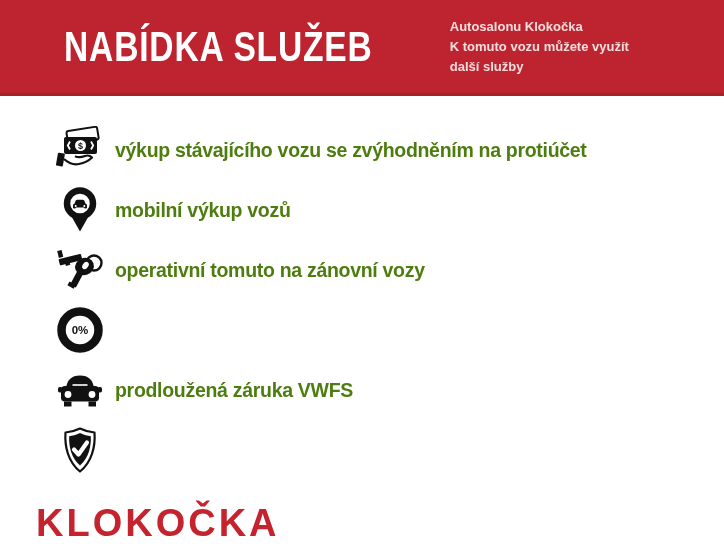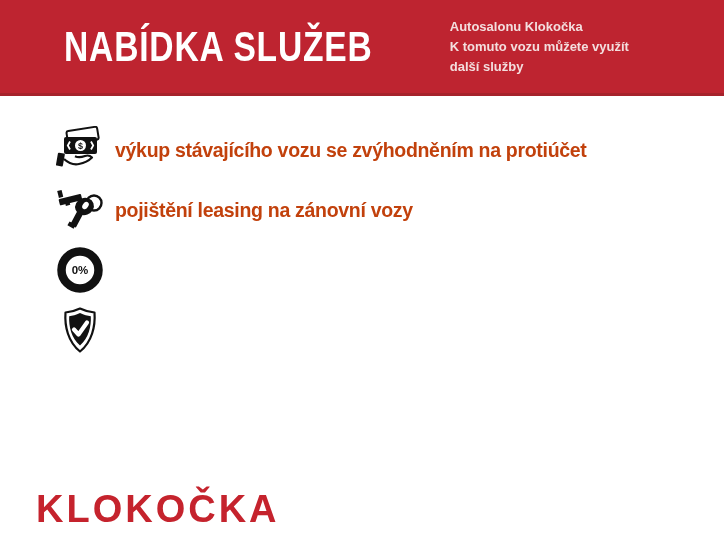--- a/index.html
+++ b/index.html
@@ -46,30 +46,30 @@
     display:flex; align-items:center;
     height:60px;
   }
   .service-icon {
     width:48px; height:48px; flex:0 0 48px;
     margin-right:11px;
     display:flex; align-items:center; justify-content:center;
   }
   .service-icon svg { width:48px; height:48px; display:block; }
   .service-label {
-    color:#c2410c;
+    color:#4d7c0f;
     font-size:19.5px;
     font-weight:700;
     letter-spacing:-0.3px;
     white-space:nowrap;
   }
 
   
   .logo {
-    position:absolute; left:36px; top:490px;
+    position:absolute; left:36px; top:504px;
     font-size:38px; line-height:38px;
     font-weight:700;
     letter-spacing:3px;
     color:#C5232D;
     white-space:nowrap;
   }
 </style>
 </head>
 <body>
 
@@ -92,50 +92,78 @@
         <text x="24.5" y="23" text-anchor="middle" font-size="9" font-weight="bold" fill="#111">$</text>
         <path d="M14,15.5 l-2.2,4 l2.2,4" stroke="#fff" stroke-width="1.8" fill="none"></path>
         <path d="M35,15.5 l2.2,4 l-2.2,4" stroke="#fff" stroke-width="1.8" fill="none"></path>
         <path d="M8,33 q7,6.5 15,5 q8,-1.5 13,-6.5 q-3,-3 -7,-1.5 q-6,2.2 -10,0.2" fill="none" stroke="#111" stroke-width="2.2" stroke-linejoin="round"></path>
         <rect x="1" y="27" width="7" height="13" rx="1" fill="#111" transform="rotate(10 4 33)"></rect>
       </svg>
     </span>
     <span class="service-label">výkup stávajícího vozu se zvýhodněním na protiúčet</span>
   </div>
 
+  <div class="service-row">
+    <span class="service-icon">
+      <svg viewBox="0 0 48 48">
+        <circle cx="24" cy="17.5" r="13" fill="none" stroke="#111" stroke-width="6.5"></circle>
+        <path d="M13.5,27 L24,45.5 L34.5,27 Q24,34.5 13.5,27 Z" fill="#111"></path>
+        <path d="M17,19.5 q0,-1.6 1.6,-2.1 l1,-2.6 q0.5,-1.1 1.6,-1.1 h5.6 q1.1,0 1.6,1.1 l1,2.6 q1.6,0.5 1.6,2.1 v2 q0,1 -1,1 h-0.9 q-0.9,0 -0.9,-0.9 h-8.4 q0,0.9 -0.9,0.9 h-0.9 q-1,0 -1,-1 Z" fill="#111"></path>
+        <circle cx="19.7" cy="19.9" r="1" fill="#fff"></circle>
+        <circle cx="28.3" cy="19.9" r="1" fill="#fff"></circle>
+      </svg>
+    </span>
+    <span class="service-label">mobilní výkup vozů</span>
+  </div>
 
   <div class="service-row">
     <span class="service-icon">
       <svg viewBox="0 0 48 48">
         <circle cx="38" cy="17" r="7.5" fill="none" stroke="#111" stroke-width="2.4"></circle>
         <g>
           <rect x="3" y="10.5" width="23" height="6.5" rx="1" fill="#111" transform="rotate(-14 14 14)"></rect>
           <rect x="2" y="4.5" width="4.5" height="7" fill="#111" transform="rotate(-14 4 8)"></rect>
           <rect x="9" y="13.5" width="4.5" height="6" fill="#111" transform="rotate(-14 11 16)"></rect>
           <ellipse cx="28.5" cy="20.5" rx="9.5" ry="8.5" fill="#111" transform="rotate(-20 28.5 20.5)"></ellipse>
           <ellipse cx="29.5" cy="19.5" rx="2.8" ry="4" fill="#fff" transform="rotate(35 29.5 19.5)"></ellipse>
         </g>
         <g>
           <rect x="17.5" y="26" width="6.5" height="15" rx="1" fill="#111" transform="rotate(28 20.5 33)"></rect>
           <rect x="12" y="36.5" width="7" height="4.5" fill="#111" transform="rotate(28 15 39)"></rect>
         </g>
       </svg>
     </span>
-    <span class="service-label">pojištění leasing na zánovní vozy</span>
+    <span class="service-label">operativní tomuto na zánovní vozy</span>
   </div>
 
   <div class="service-row">
     <span class="service-icon">
       <svg viewBox="0 0 48 48">
         <circle cx="24" cy="24" r="18.5" fill="none" stroke="#111" stroke-width="8.5"></circle>
         <text x="24" y="28" text-anchor="middle" font-size="11.5" font-weight="bold" fill="#111">0%</text>
       </svg>
     </span>
   </div>
 
+  <div class="service-row">
+    <span class="service-icon">
+      <svg viewBox="0 0 48 48">
+        <path d="M10,23 Q11,9.5 24,9.5 Q37,9.5 38,23 Z" fill="#111"></path>
+        <rect x="5" y="20" width="38" height="15.5" rx="4" fill="#111"></rect>
+        <rect x="2" y="21" width="4.5" height="5.5" rx="1.8" fill="#111"></rect>
+        <rect x="41.5" y="21" width="4.5" height="5.5" rx="1.8" fill="#111"></rect>
+        <circle cx="12" cy="28.5" r="3.4" fill="#fff"></circle>
+        <circle cx="36" cy="28.5" r="3.4" fill="#fff"></circle>
+        <rect x="8" y="35.5" width="7.5" height="5" fill="#111"></rect>
+        <rect x="32.5" y="35.5" width="7.5" height="5" fill="#111"></rect>
+        <rect x="16.5" y="18.2" width="15" height="1.6" fill="#fff"></rect>
+      </svg>
+    </span>
+    <span class="service-label">prodloužená záruka VWFS</span>
+  </div>
 
   <div class="service-row">
     <span class="service-icon">
       <svg viewBox="0 0 48 48">
         <path d="M24,2.5 C29,5 34,6 38.5,6.5 C39.5,20 36,36 24,45.5 C12,36 8.5,20 9.5,6.5 C14,6 19,5 24,2.5 Z" fill="none" stroke="#111" stroke-width="2.2" stroke-linejoin="round"></path>
         <path d="M24,7 C28,9 31.5,9.8 34.8,10.2 C35.4,20.5 32.6,32 24,39.5 C15.4,32 12.6,20.5 13.2,10.2 C16.5,9.8 20,9 24,7 Z" fill="#111"></path>
         <path d="M18,23.5 L22.5,28.5 L31,16.5" stroke="#fff" stroke-width="4.2" fill="none" stroke-linecap="round" stroke-linejoin="round"></path>
       </svg>
     </span>
   </div>

